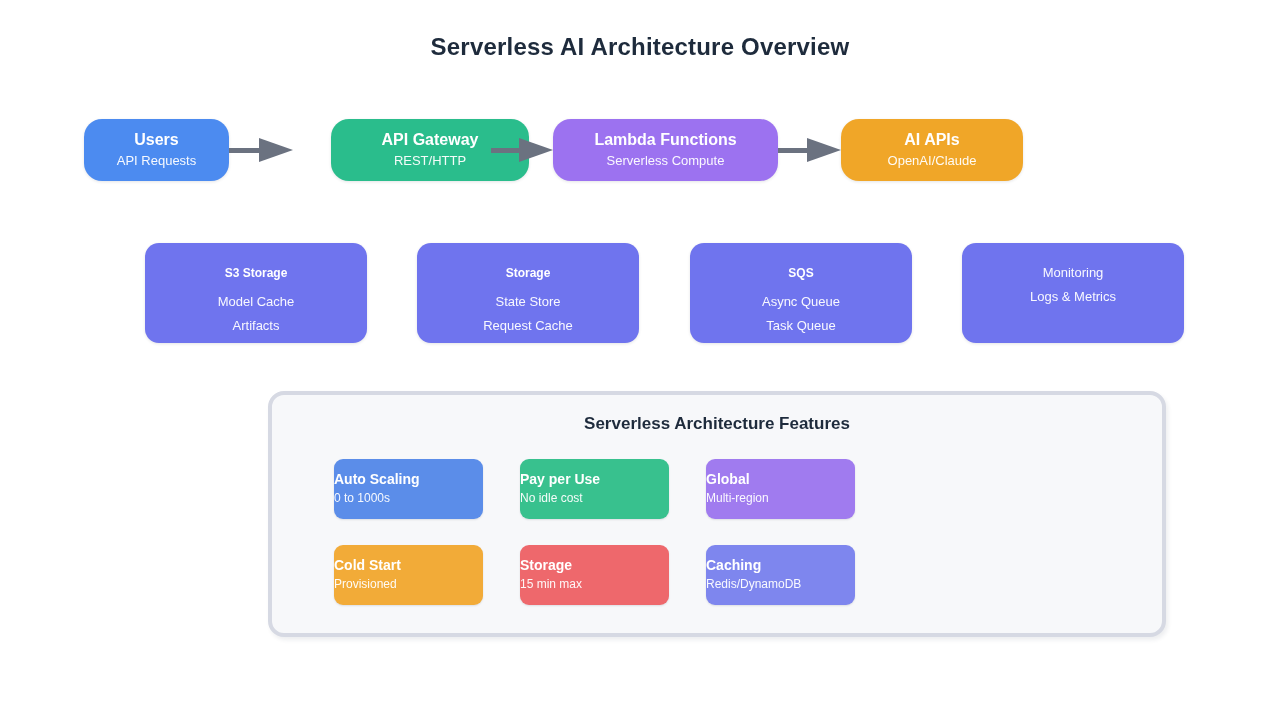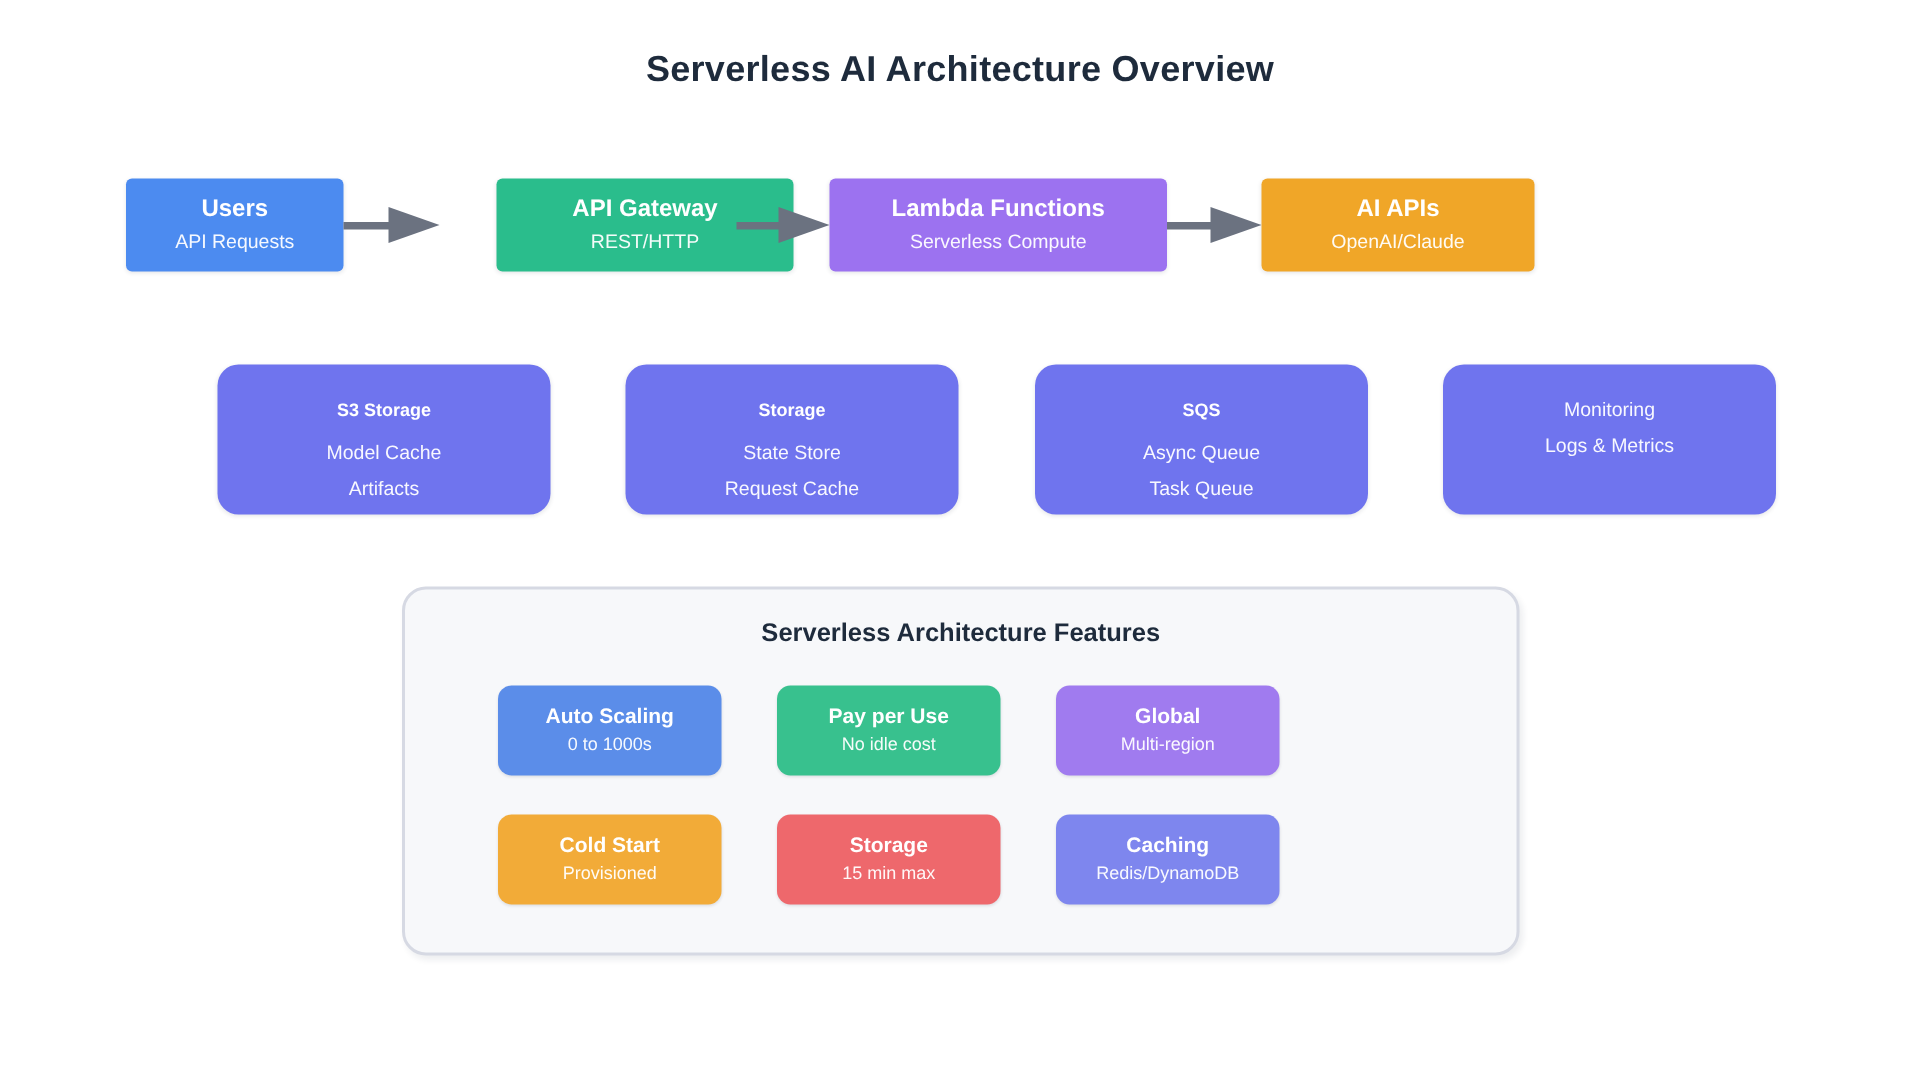--- a/index.html
+++ b/index.html
@@ -6,21 +6,21 @@
   .canvas{
     position:relative;width:1280px;height:720px;background:#ffffff;overflow:hidden;
     font-family:"Liberation Sans","DejaVu Sans",sans-serif;
   }
   .page-title{
     position:absolute;top:33px;left:0;width:1280px;text-align:center;
     font-size:24px;font-weight:700;color:#1e2b3c;letter-spacing:.2px;
   }
   
   .flow-node{
-    position:absolute;top:119px;height:62px;border-radius:4px;
+    position:absolute;top:119px;height:62px;border-radius:18px;
     color:#ffffff;text-align:center;box-sizing:border-box;padding-top:10px;
     box-shadow:0 1px 3px rgba(30,43,60,.12);
   }
   .flow-node .node-title{font-size:16px;font-weight:700;line-height:22px;}
   .flow-node .node-sub{font-size:13px;line-height:19px;color:rgba(255,255,255,.95);}
   .arrow{position:absolute;top:138px;height:24px;}
   .arrow .arrow-line{position:absolute;left:0;top:10px;height:5px;background:#6b7280;}
   .arrow .arrow-head{
     position:absolute;right:0;top:0;width:0;height:0;
     border-top:12px solid transparent;border-bottom:12px solid transparent;
@@ -29,31 +29,31 @@
   
   .service-box{
     position:absolute;top:243px;height:100px;width:222px;border-radius:14px;
     color:#ffffff;text-align:center;box-sizing:border-box;padding-top:18px;
     box-shadow:0 1px 3px rgba(30,43,60,.12);
   }
   .service-box .service-title{font-size:12px;font-weight:700;line-height:24px;margin-bottom:5px;}
   .service-box .service-line{font-size:13px;line-height:24px;color:rgba(255,255,255,.95);}
   
   .features-panel{
-    position:absolute;left:268px;top:391px;width:745px;height:246px;
-    background:#f7f8fa;border:2px solid #a16207;border-radius:16px;box-sizing:border-box;
+    position:absolute;left:268px;top:391px;width:898px;height:246px;
+    background:#f7f8fa;border:4px solid #a16207;border-radius:16px;box-sizing:border-box;
     box-shadow:2px 3px 4px rgba(30,43,60,.08);
   }
   .panel-title{
     position:absolute;top:19px;left:0;width:100%;text-align:center;
     font-size:17px;font-weight:700;color:#1e2b3c;
   }
   .feature-card{
     position:absolute;width:149px;height:60px;border-radius:9px;
-    color:#ffffff;text-align:center;box-sizing:border-box;padding-top:10px;
+    color:#ffffff;box-sizing:border-box;padding-top:10px;
     box-shadow:0 1px 2px rgba(30,43,60,.12);
   }
   .feature-card .card-title{font-size:14px;font-weight:700;line-height:20px;}
   .feature-card .card-sub{font-size:12px;line-height:18px;color:rgba(255,255,255,.95);}
   .fc-r1{top:64px;} .fc-r2{top:150px;}
   .fc-c1{left:62px;} .fc-c2{left:248px;} .fc-c3{left:434px;}
 </style>
 </head>
 <body>
 

